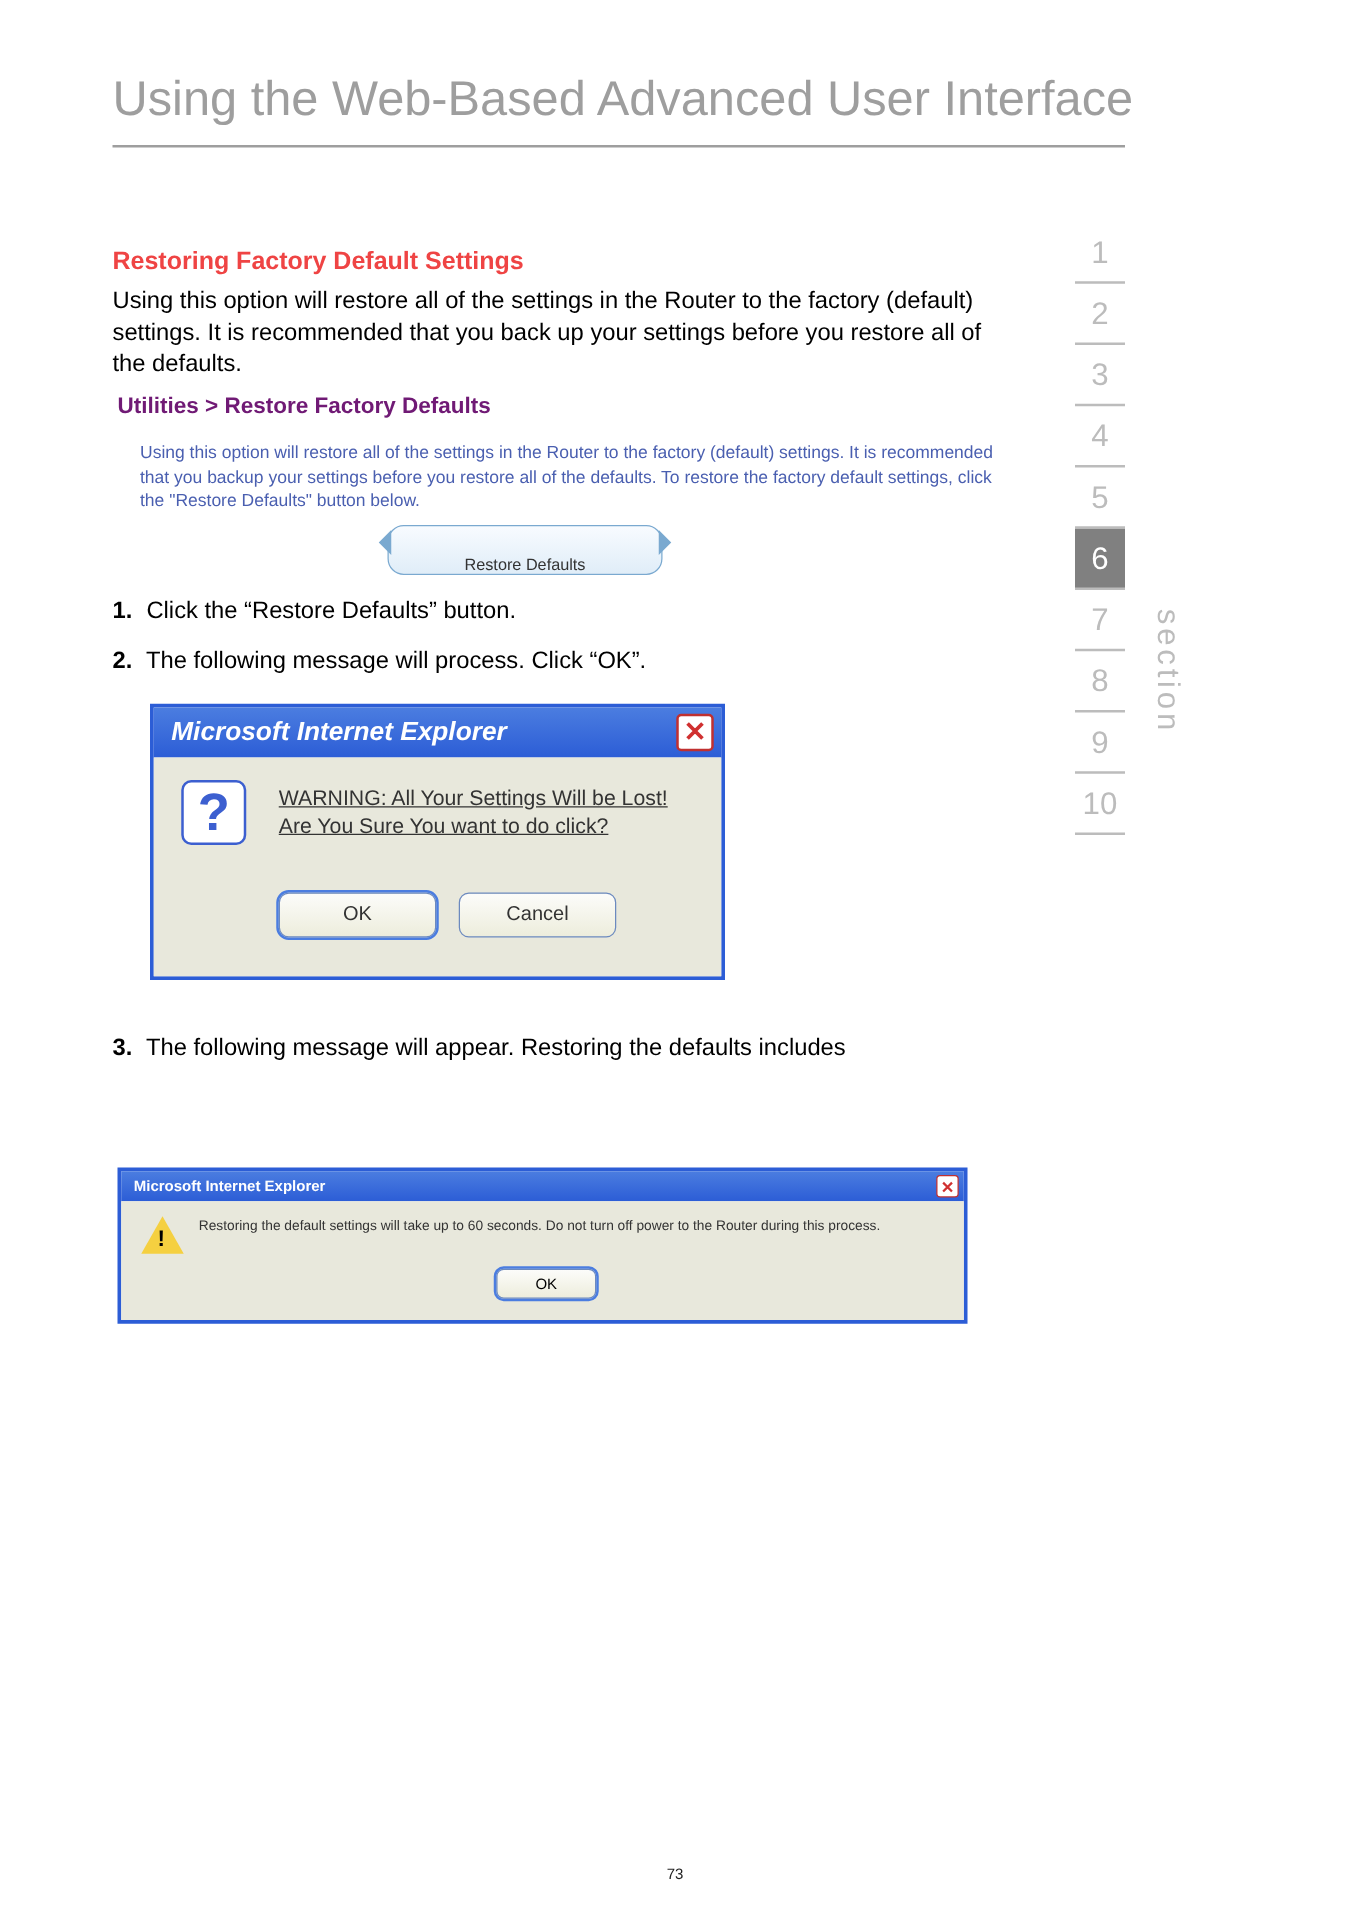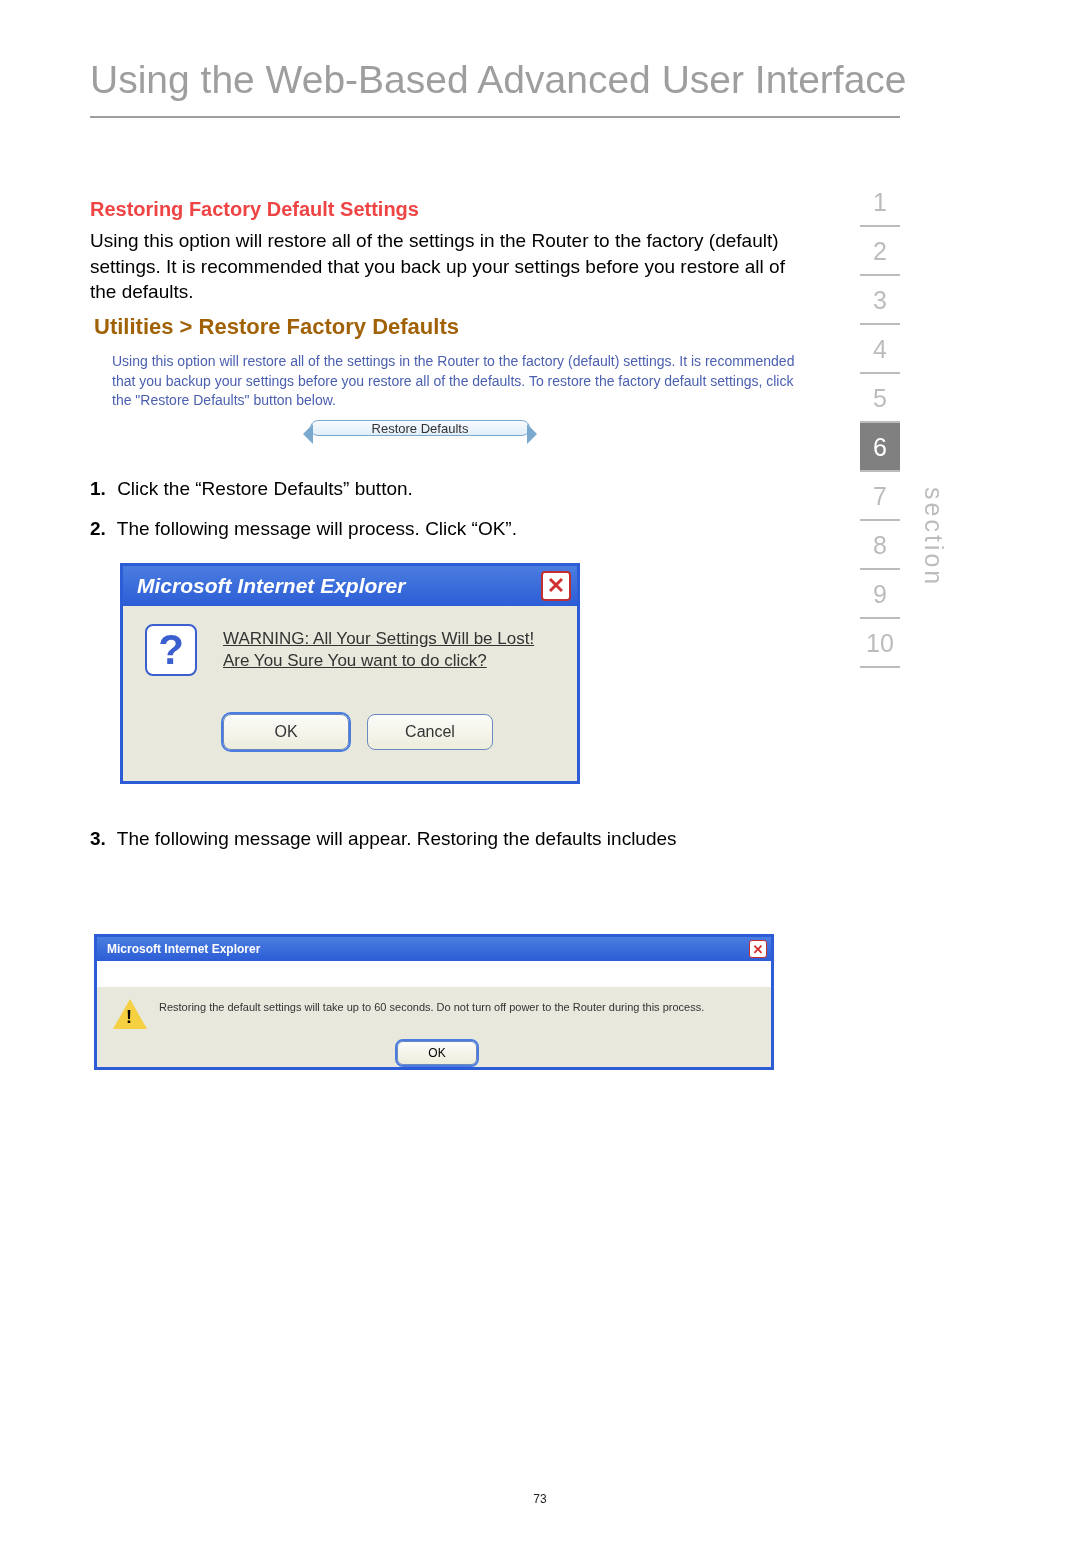--- a/index.html
+++ b/index.html
@@ -40,44 +40,44 @@
     left: 90px;
     width: 710px;
     font-size: 19px;
     color: #000;
     line-height: 1.35;
   }
   .breadcrumb {
     position: absolute;
     top: 314px;
     left: 94px;
-    color: #a16207;
-    font-size: 22px;
+    color: #701a75;
+    font-size: 18px;
     font-weight: bold;
   }
   .router-help {
     position: absolute;
     top: 352px;
     left: 112px;
     width: 700px;
     color: #4a5fb0;
     font-size: 14px;
     line-height: 1.4;
   }
   .restore-btn-wrap {
     position: absolute;
     top: 420px;
     left: 310px;
     width: 220px;
-    height: 16px;
+    height: 40px;
     border: 1px solid #7aa9d0;
     border-radius: 13px;
     background: linear-gradient(#f8fbff,#e0edf8);
     display: flex;
-    align-items: center;
+    align-items: flex-end;
     justify-content: center;
   }
   .restore-btn-wrap span {
     font-size: 13px;
     color: #333;
   }
   .arrow-left, .arrow-right {
     position: absolute;
     top: 3px;
     width: 0; height: 0;
@@ -226,24 +226,23 @@
     width: 18px; height: 18px;
     background: #ffffff;
     border: 1px solid #c03030;
     border-radius: 3px;
     display: flex;
     align-items: center;
     justify-content: center;
   }
   .close-x2 { color: #d03030; font-weight: bold; font-size: 13px; line-height:1;}
   .dialog2-body {
-    height: 80px;
+    height: 95px;
     background: #e8e8dc;
     position: relative;
-    margin-top: 26px;
   }
   .alert-icon {
     position: absolute;
     top: 12px;
     left: 16px;
     width: 0; height: 0;
     border-left: 17px solid transparent;
     border-right: 17px solid transparent;
     border-bottom: 30px solid #f5d040;
   }

